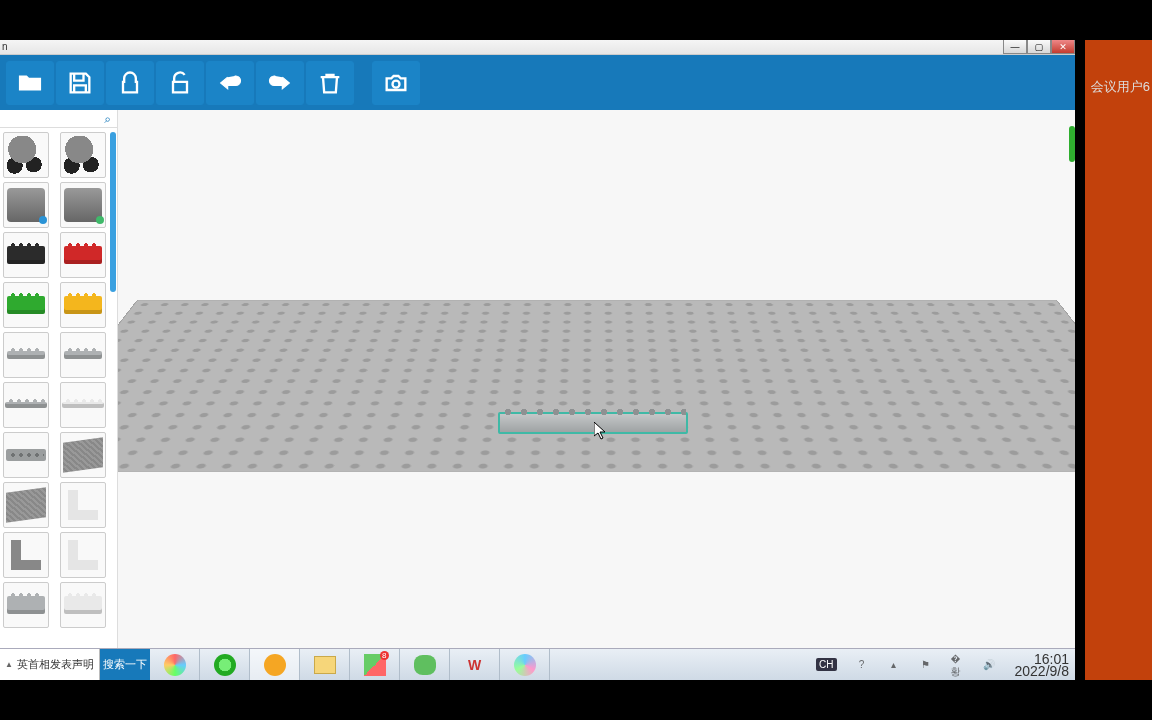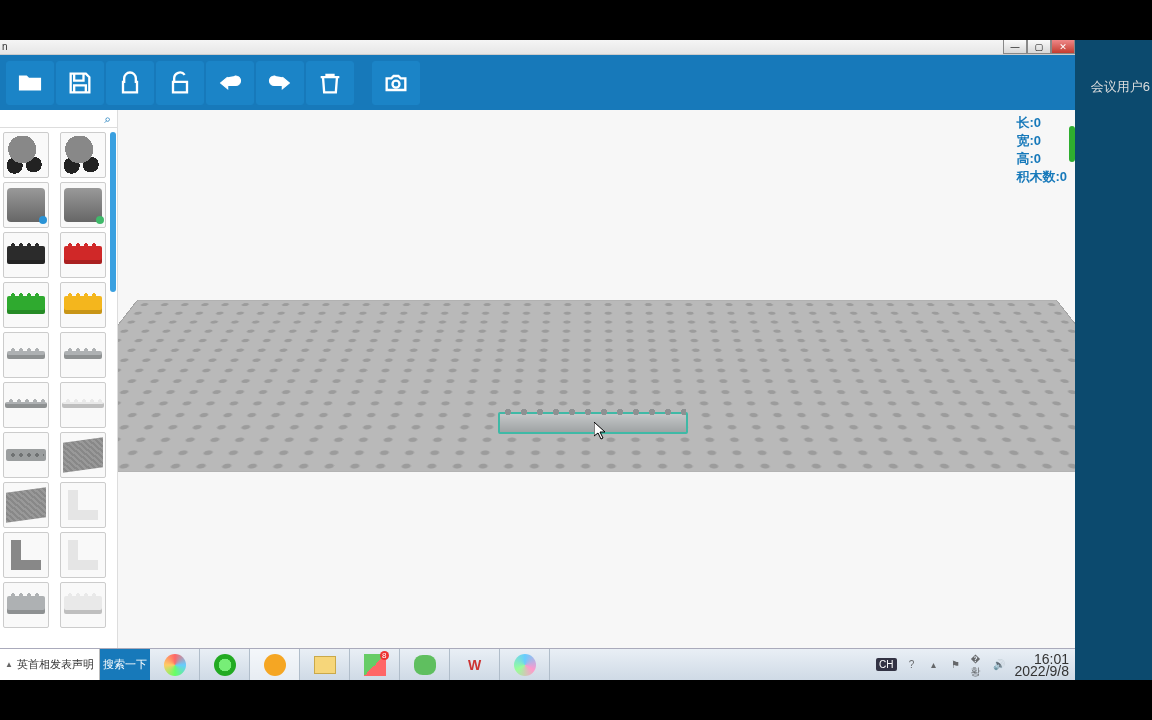--- a/index.html
+++ b/index.html
@@ -169,22 +169,22 @@
   width:6px; height:36px;
   background:#2fae2f; border-radius:3px;
 }
 .axis-label {
   position:absolute; left:42px; bottom:4px;
   color:#6cc24a; font-size:12px; font-weight:bold;
 }
 .right-panel {
   position:absolute;
   top:40px; right:0;
-  width:77px; height:640px;
-  background:#0c4a6e;
+  width:67px; height:640px;
+  background:#c2410c;
   color:#bbb;
 }
 .meeting-label {
   position:absolute; top:38px; right:2px;
   font-size:13px; color:#ddd;
 }
 .taskbar {
   position:absolute;
   left:0; bottom:40px;
   width:1075px; height:32px;
@@ -205,21 +205,21 @@
 }
 .taskbar-apps { display:flex; }
 .taskbar-app {
   width:50px; border-right:1px solid #b0bdca;
   display:flex;align-items:center;justify-content:center;
   cursor:pointer;
 }
 .taskbar-app.active { background:rgba(255,255,255,0.5); }
 .tray {
   margin-left:auto; display:flex; align-items:center;
-  gap:8px; padding:0 6px;
+  gap:18px; padding:0 6px;
   font-size:10px; color:#333;
 }
 .tray-clock { text-align:right; line-height:12px; font-size:14px;}
 .tray-ico { width:14px;height:14px; display:flex;align-items:center;justify-content:center; opacity:0.7;}
 .tray-lang { font-size:10px; background:#334; color:#fff; padding:1px 3px; border-radius:2px;}
 
 .brick {
   width: 38px; height:18px; border-radius:2px;
   box-shadow: inset 0 -4px 0 rgba(0,0,0,0.18);
   position:relative;
@@ -386,26 +386,20 @@
               <div class="brick white"></div>
             </div>
           </div>
         <div class="palette-scroll"></div>
       </div>
     </div>
 
     <div class="collapse-handle">◂</div>
 
     <div class="canvas-area">
-      <div class="info-panel">
-        <div><span>长</span>:<span>0</span></div>
-        <div><span>宽</span>:<span>0</span></div>
-        <div><span>高</span>:<span>0</span></div>
-        <div><span>积木数</span>:<span>0</span></div>
-      </div>
       <div class="right-scroll"></div>
       <div class="baseplate">
         <div class="baseplate-inner"></div>
       </div>
       <div class="placed-brick"></div>
       <div class="cursor-arrow">
         <svg viewBox="0 0 12 18">
             <path d="M0 0 L0 14 L4 11 L7 17 L9 16 L6 10 L11 10 Z" fill="#fff" stroke="#000" stroke-width="1"></path>
           </svg>
       </div>

